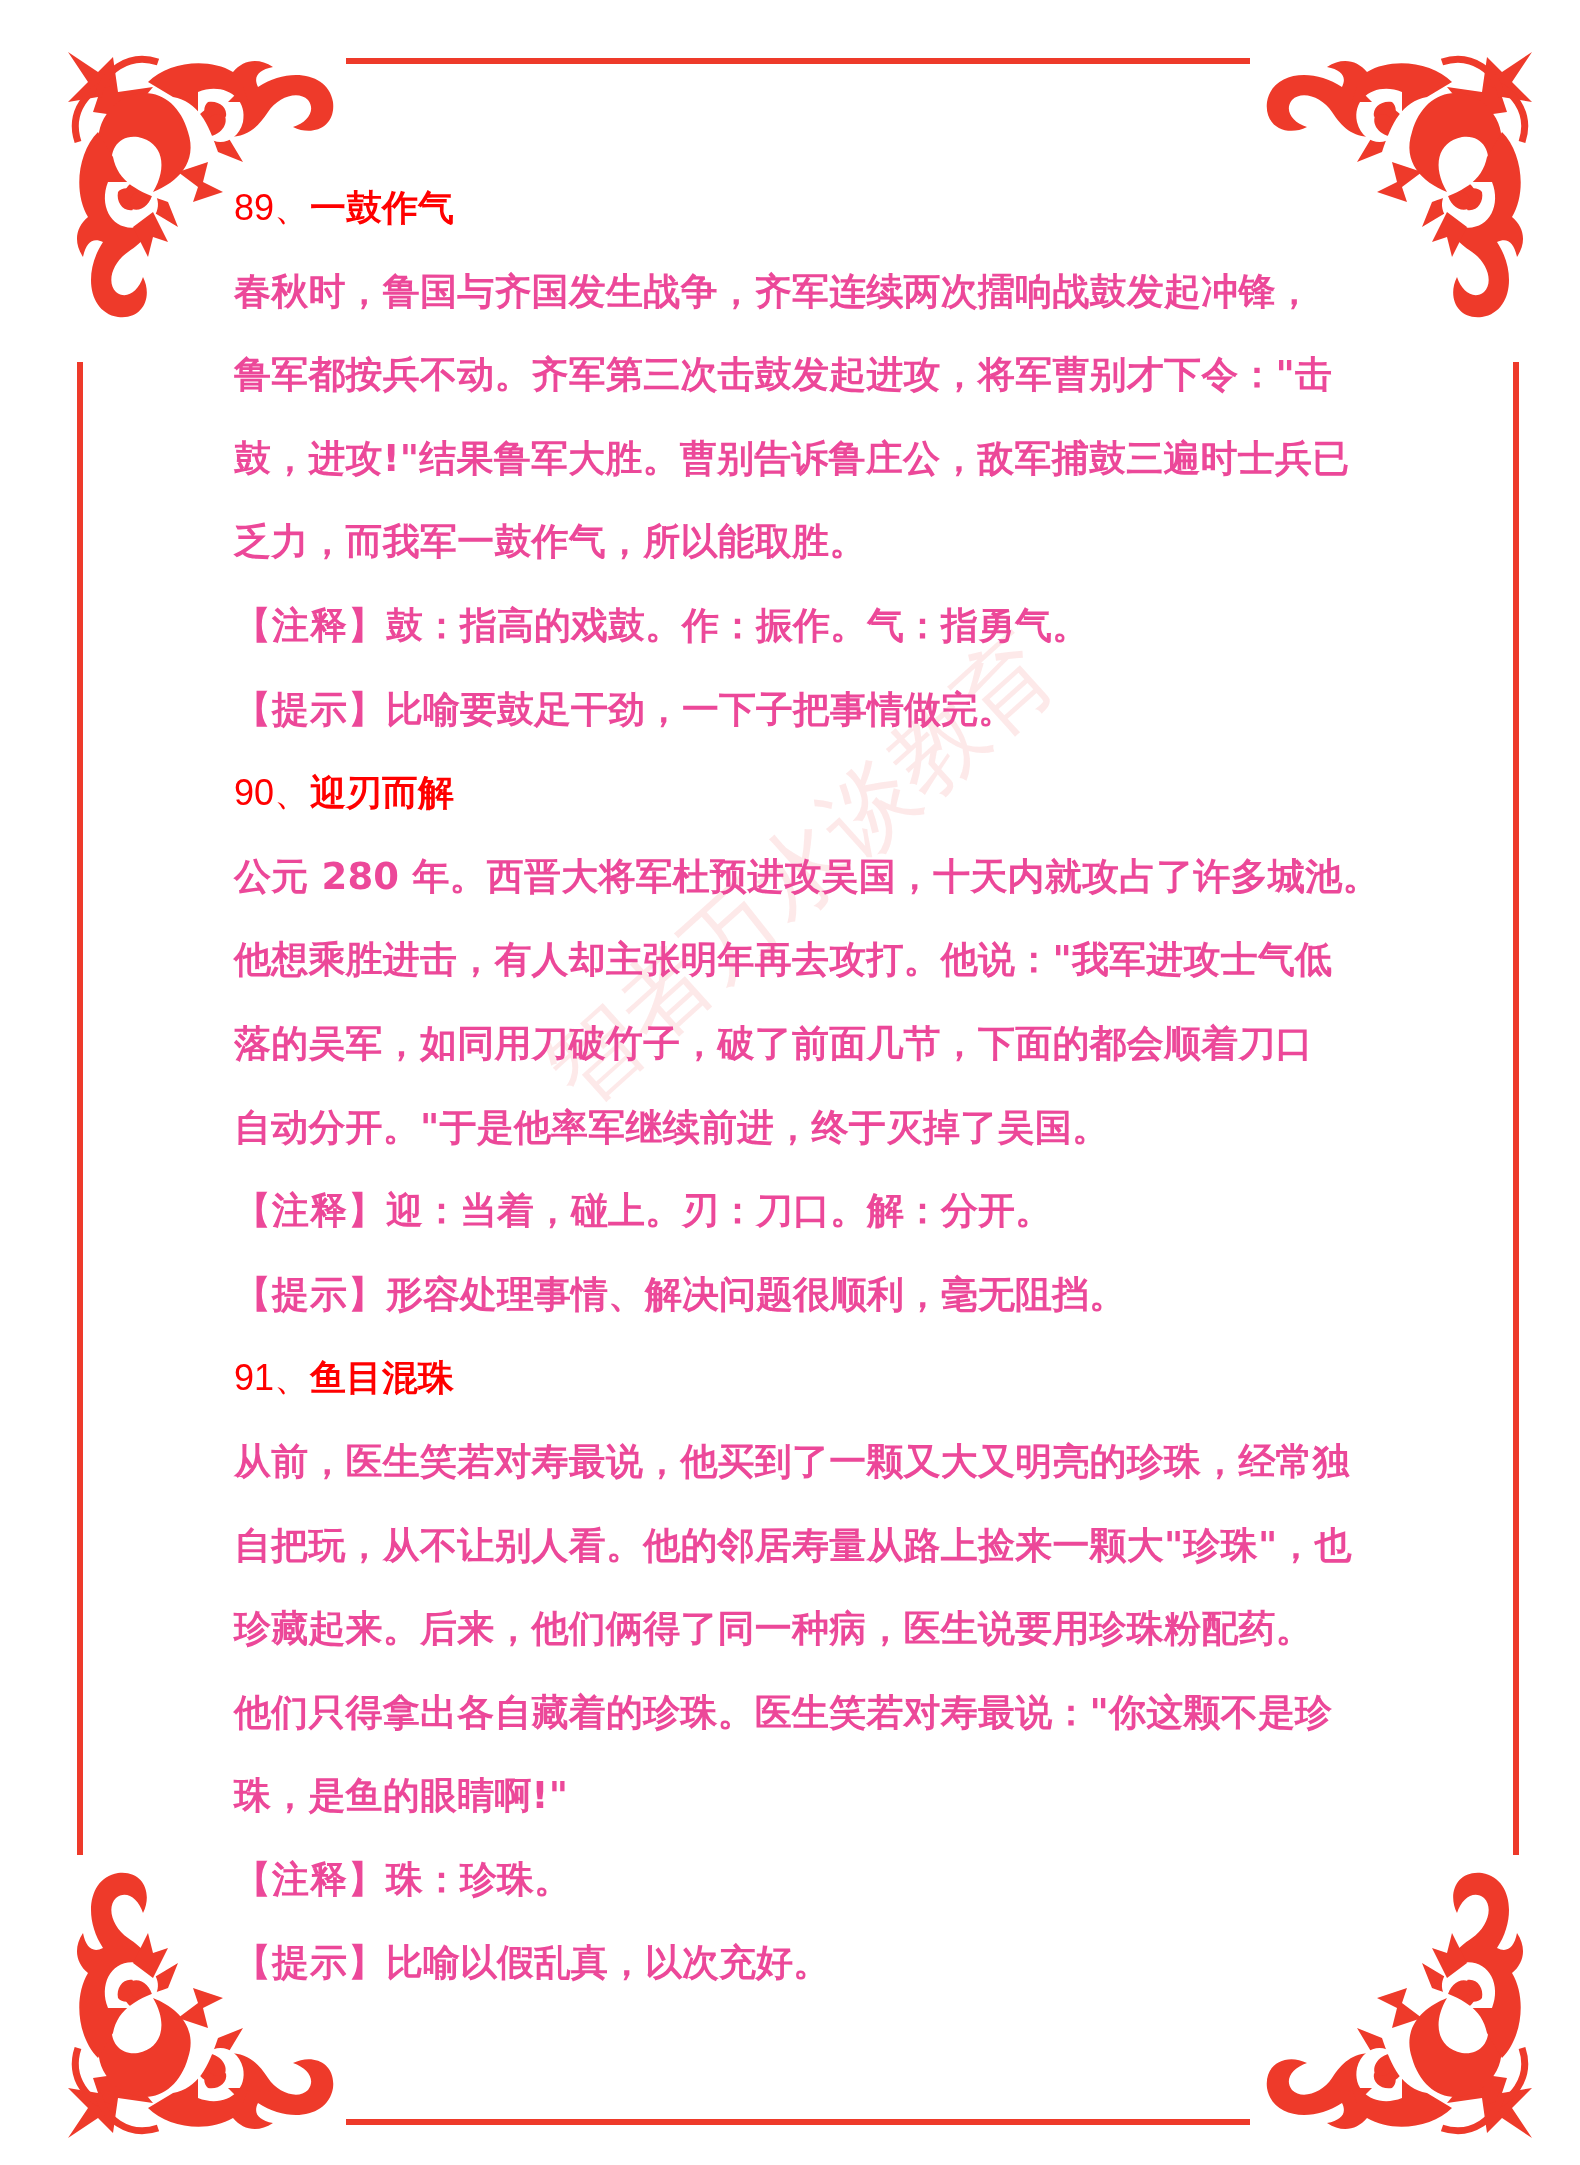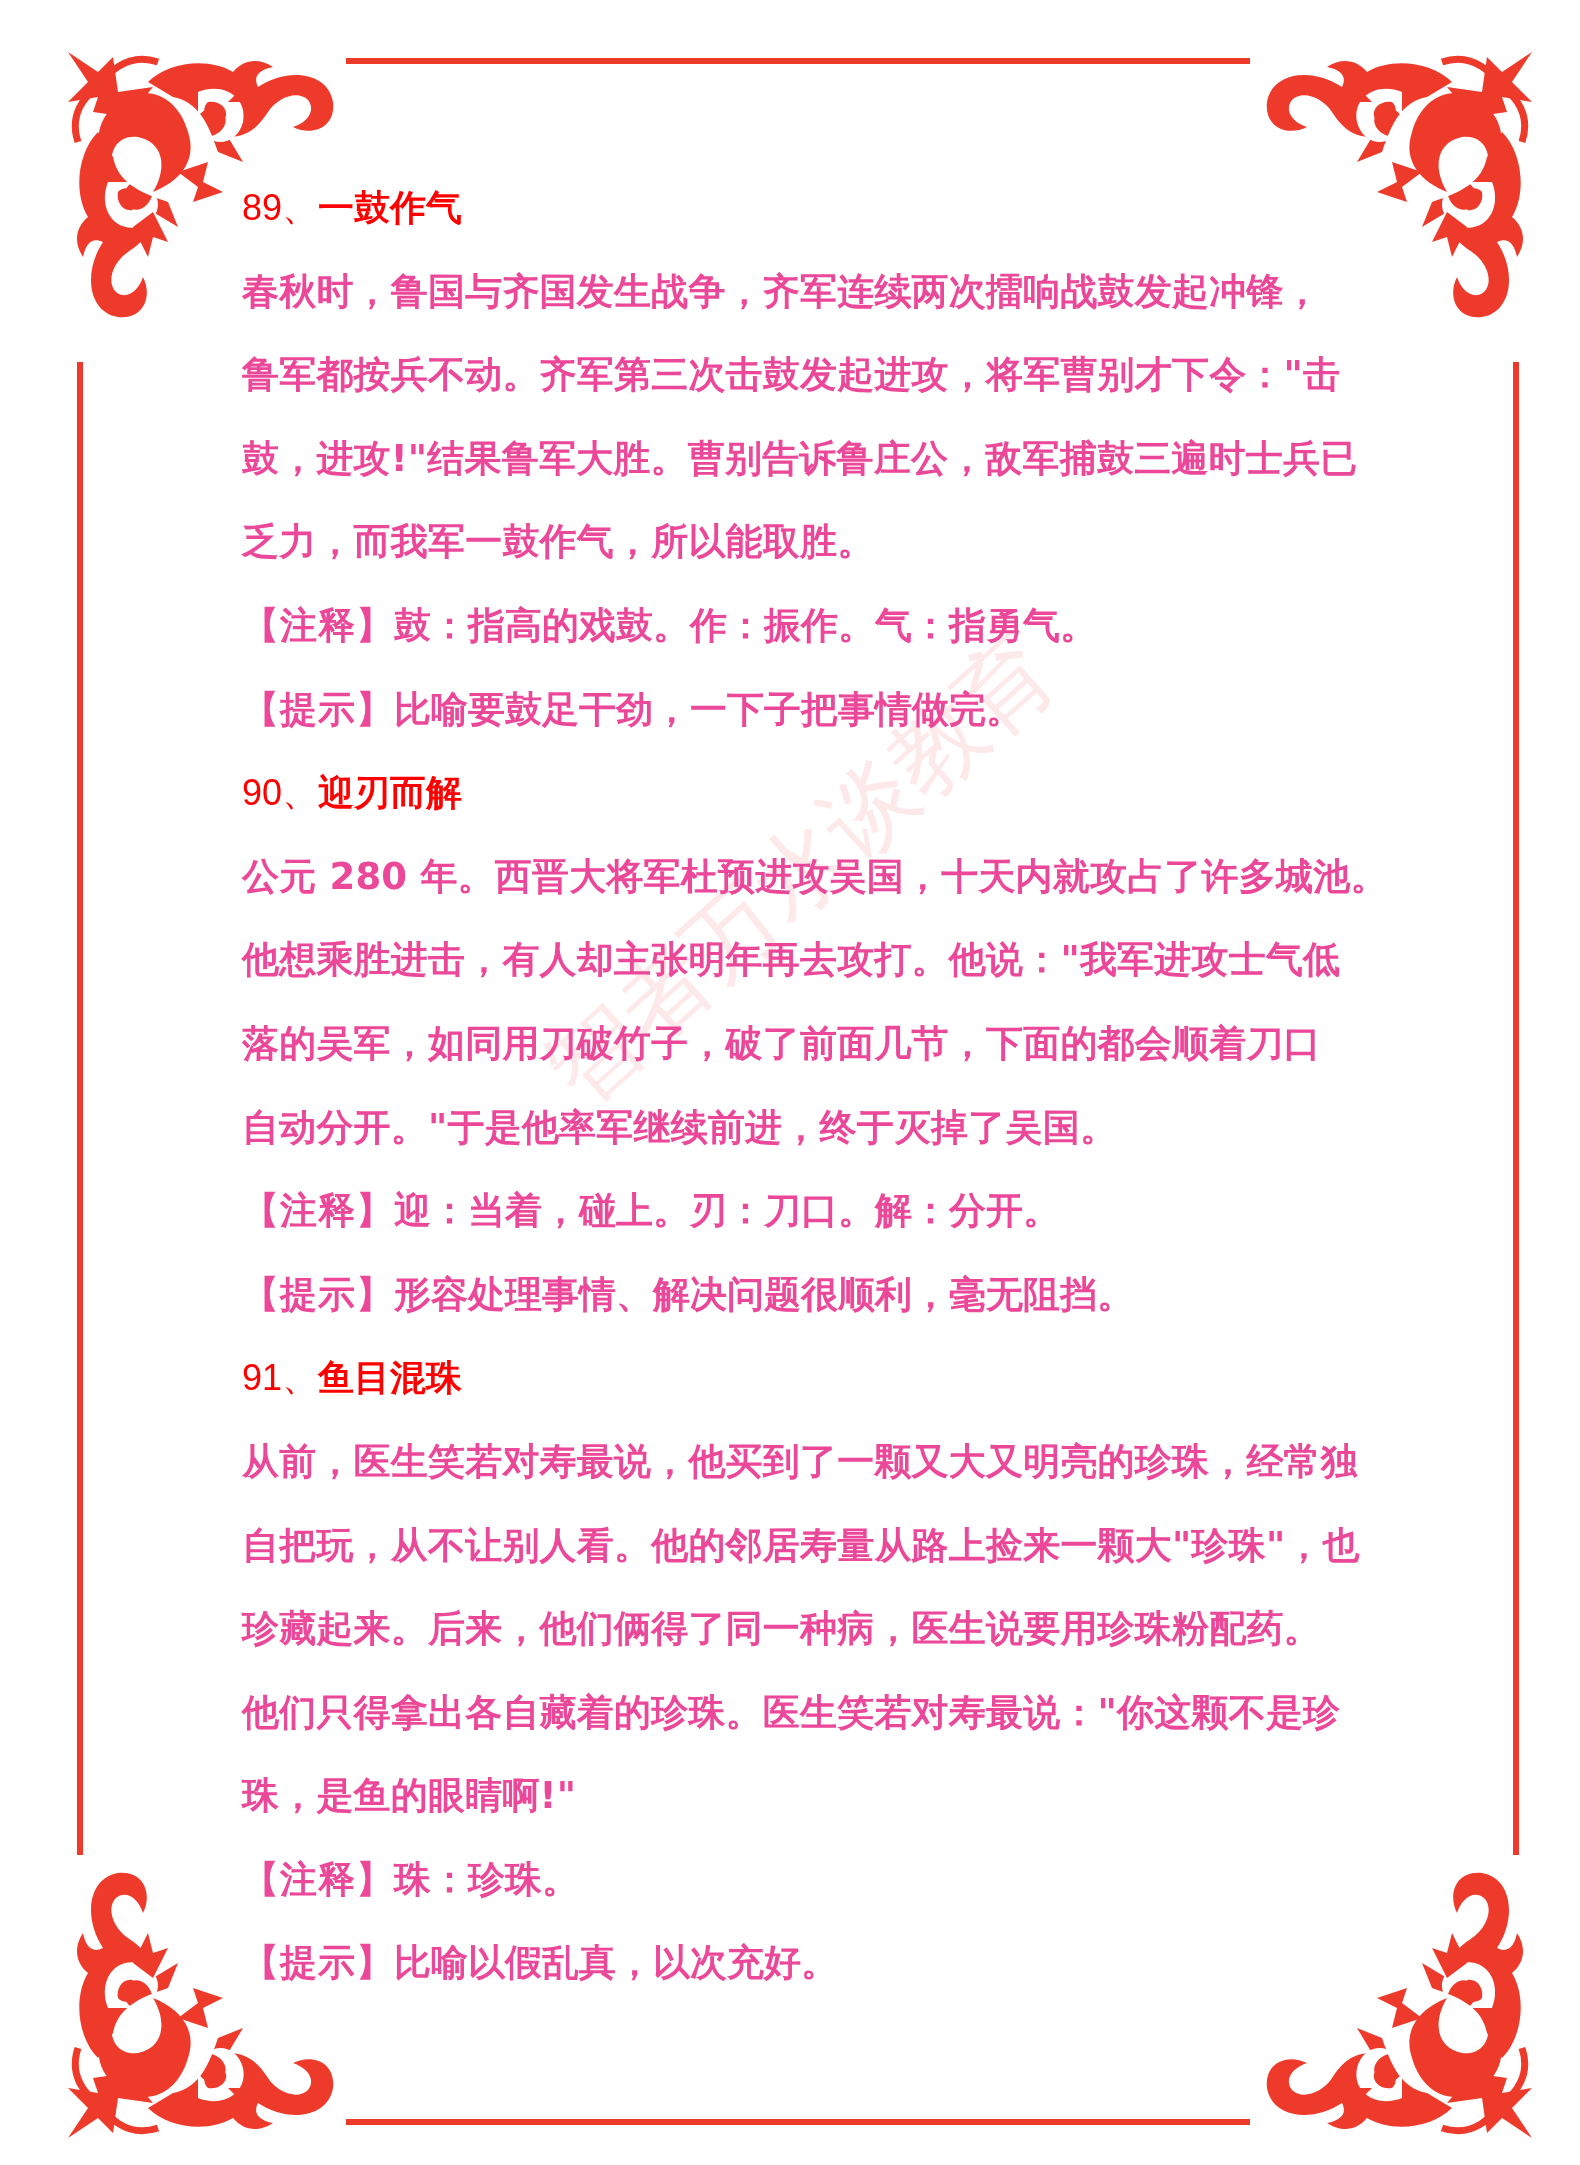--- a/index.html
+++ b/index.html
@@ -10,21 +10,21 @@
   .line-bottom { left: 346px; top: 2119px; width: 904px; height: 6px; }
   .line-left { left: 77px; top: 362px; width: 6px; height: 1493px; }
   .line-right { left: 1513px; top: 362px; width: 6px; height: 1493px; }
   .corner { position: absolute; width: 280px; height: 280px; }
   .corner svg { width: 100%; height: 100%; display: block; }
   .corner-tl { left: 58px; top: 42px; }
   .corner-tr { left: 1262px; top: 42px; transform: scaleX(-1); }
   .corner-bl { left: 58px; top: 1868px; transform: scaleY(-1); }
   .corner-br { left: 1262px; top: 1868px; transform: scale(-1,-1); }
 
-  .content { position: absolute; left: 242px; top: 178px; width: 1120px; }
+  .content { position: absolute; left: 234px; top: 178px; width: 1120px; }
   .line { height: 83.6px; line-height: 60px; white-space: nowrap; }
   .title { color: #ff0000; font-size: 36px; }
   .title .num { font-family: "Liberation Sans", sans-serif; font-weight: normal; }
   .title .name { font-weight: bold; }
   .body-line { color: #ec4899; font-size: 37px; font-weight: bold; letter-spacing: 0.2px; }
   .note-line { color: #ec4899; font-size: 37px; font-weight: bold; }
   .note-line .tag { letter-spacing: 1px; }
 
   .watermark { position: absolute; left: 520px; top: 1040px; font-size: 92px; color: rgba(240,120,120,0.16);
                transform: rotate(-42deg); transform-origin: left top; white-space: nowrap; pointer-events: none;

